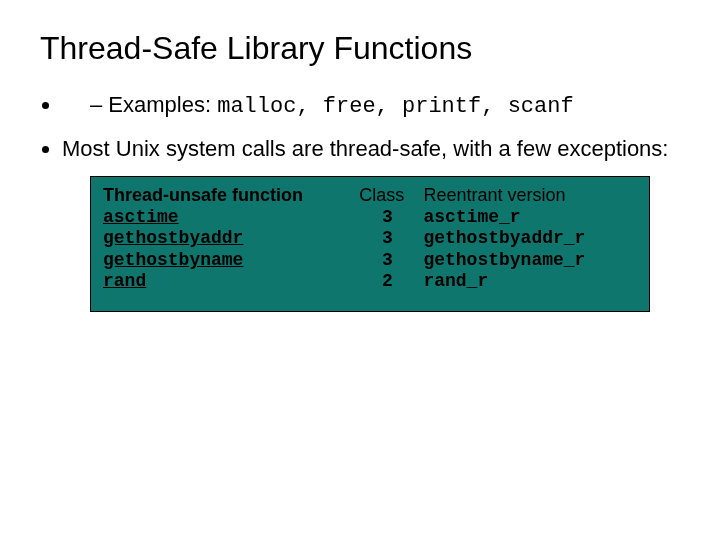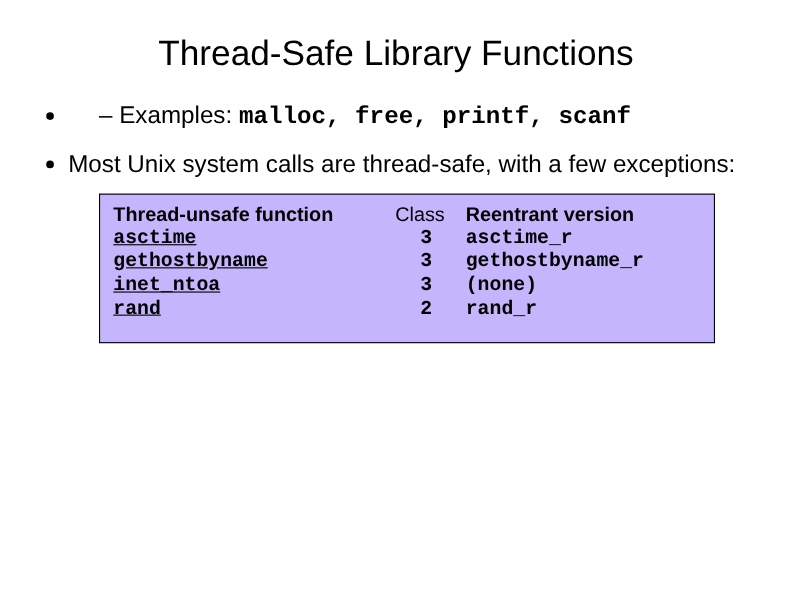--- a/index.html
+++ b/index.html
@@ -13,21 +13,20 @@
   }
   .slide {
     box-sizing: border-box;
     width: 720px;
     height: 540px;
     padding: 18px 40px 0 40px;
   }
   .title {
     font-size: 32px;
     font-weight: 400;
-    text-align: center;
     margin: 12px 0 24px 0;
   }
   ul.outer {
     margin: 0;
     padding: 0 0 0 22px;
     list-style-type: disc;
     font-size: 22px;
     line-height: 1.25;
   }
   ul.outer > li {
@@ -37,25 +36,24 @@
     margin: 4px 0 0 0;
     padding: 0 0 0 28px;
     list-style: none;
     font-size: 22px;
   }
   ul.inner > li::before {
     content: "– ";
   }
   .mono {
     font-family: "Courier New", Courier, monospace;
-    font-weight: bold;
   }
   .table-wrap {
     margin: 14px 0 0 50px;
-    background: #c4b5fd;
+    background: #0f766e;
     border: 1px solid #000000;
     width: 560px;
     box-sizing: border-box;
     padding: 8px 12px 18px 12px;
   }
   table.ts {
     border-collapse: collapse;
     width: 100%;
     font-size: 18px;
     line-height: 1.2;
@@ -68,21 +66,21 @@
   }
   table.ts th.func-h {
     font-weight: bold;
     font-family: Arial, Helvetica, sans-serif;
   }
   table.ts th.class-h {
     font-weight: normal;
     font-family: Arial, Helvetica, sans-serif;
   }
   table.ts th.re-h {
-    font-weight: bold;
+    font-weight: normal;
     font-family: Arial, Helvetica, sans-serif;
   }
   table.ts td.func {
     font-family: "Courier New", Courier, monospace;
     font-weight: bold;
     width: 48%;
     text-decoration: underline;
   }
   table.ts td.cls {
     font-family: "Courier New", Courier, monospace;
@@ -123,28 +121,28 @@
         <th class="func-h">Thread-unsafe function</th>
         <th class="class-h">Class</th>
         <th class="re-h">Reentrant version</th>
       </tr>
       <tr>
         <td class="func">asctime</td>
         <td class="cls">3</td>
         <td class="re">asctime_r</td>
       </tr>
       <tr>
+        <td class="func">gethostbyaddr</td>
+        <td class="cls">3</td>
+        <td class="re">gethostbyaddr_r</td>
+      </tr>
+      <tr>
         <td class="func">gethostbyname</td>
         <td class="cls">3</td>
         <td class="re">gethostbyname_r</td>
-      </tr>
-      <tr>
-        <td class="func">inet_ntoa</td>
-        <td class="cls">3</td>
-        <td class="re"> (none)</td>
       </tr>
       <tr>
         <td class="func">rand</td>
         <td class="cls">2</td>
         <td class="re">rand_r</td>
       </tr>
     </tbody>
       </table>
   </div>
 

